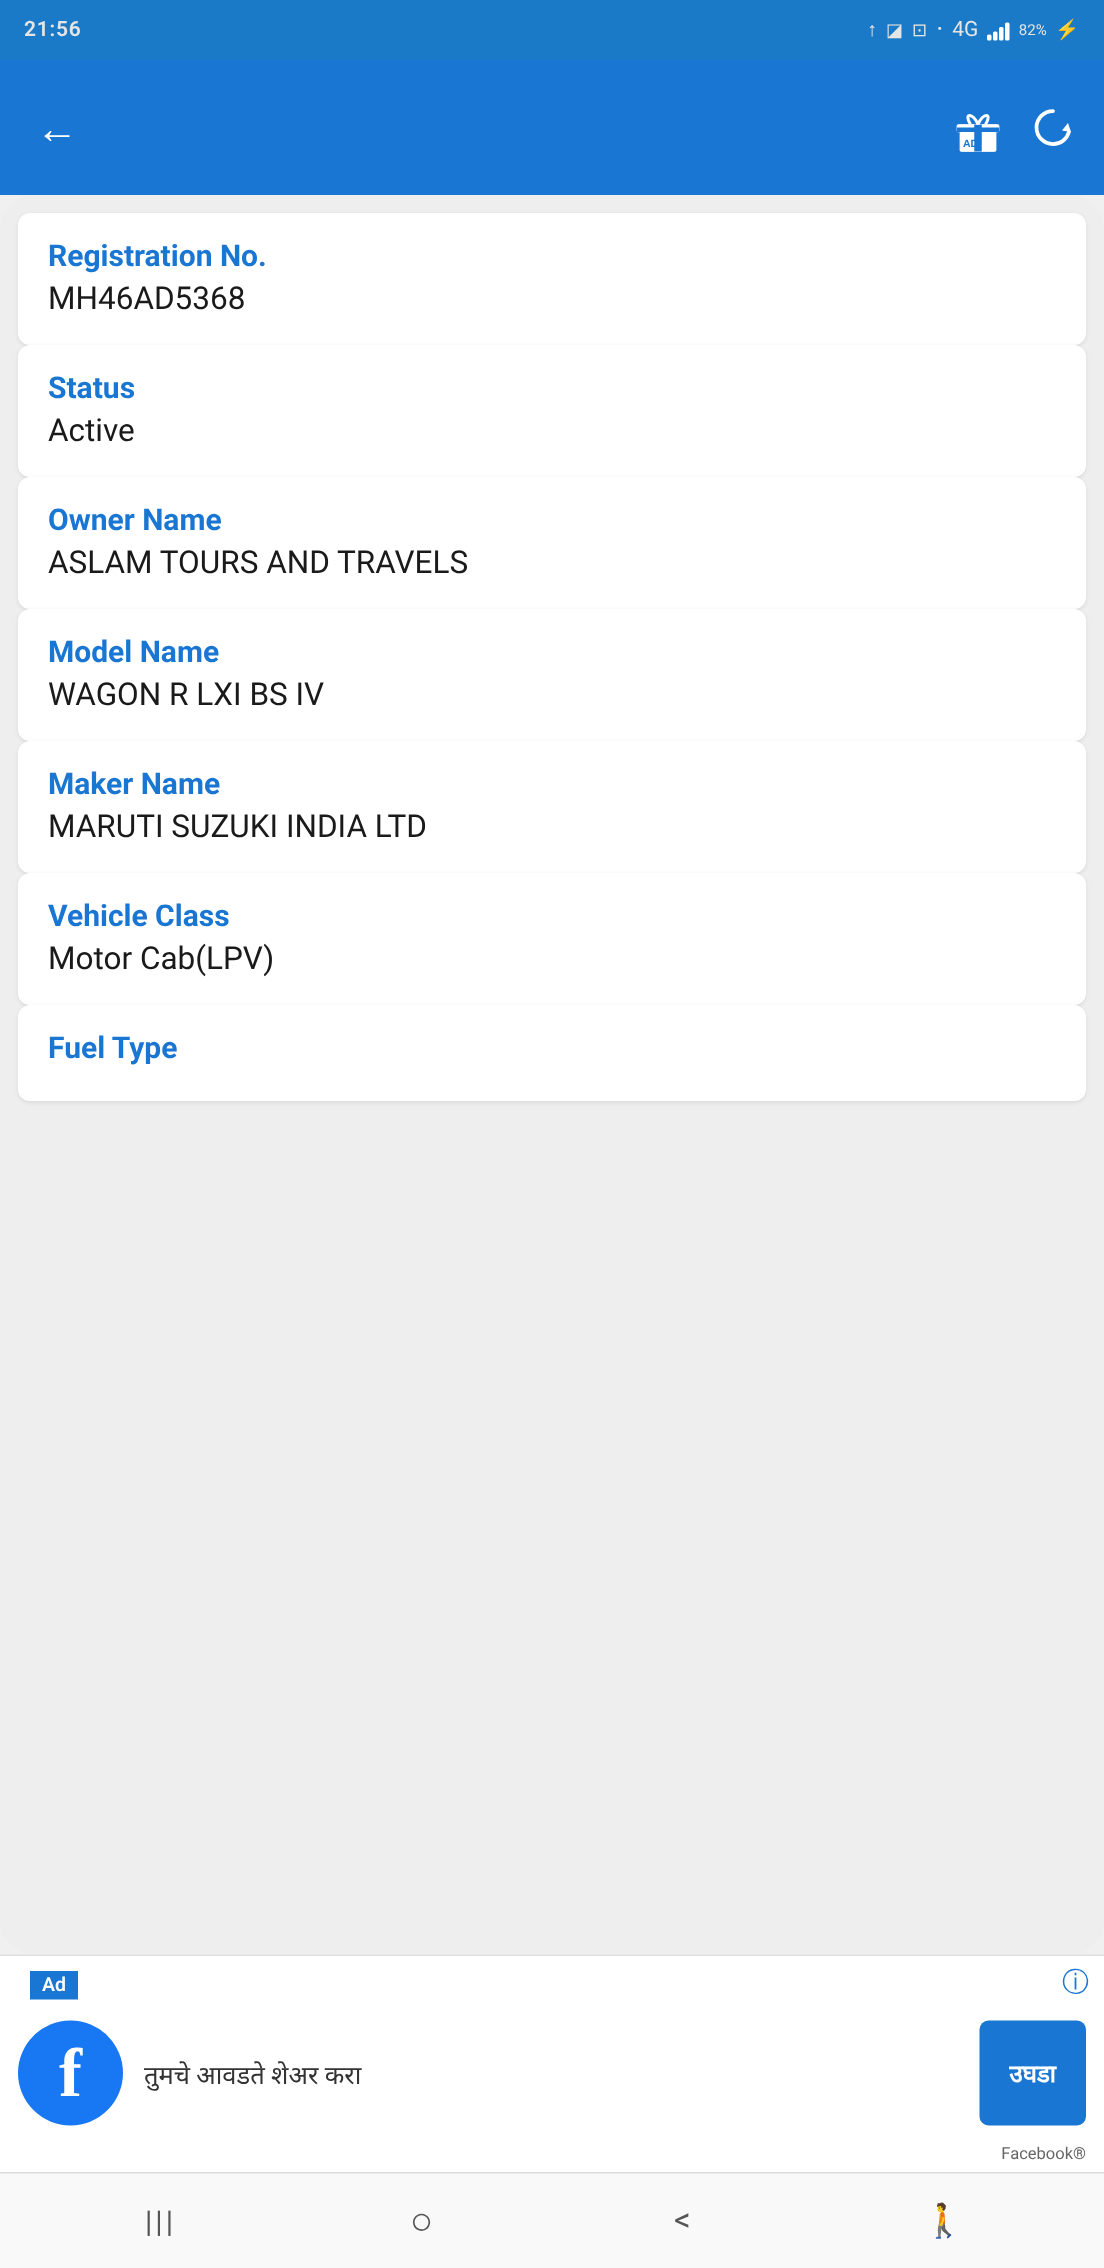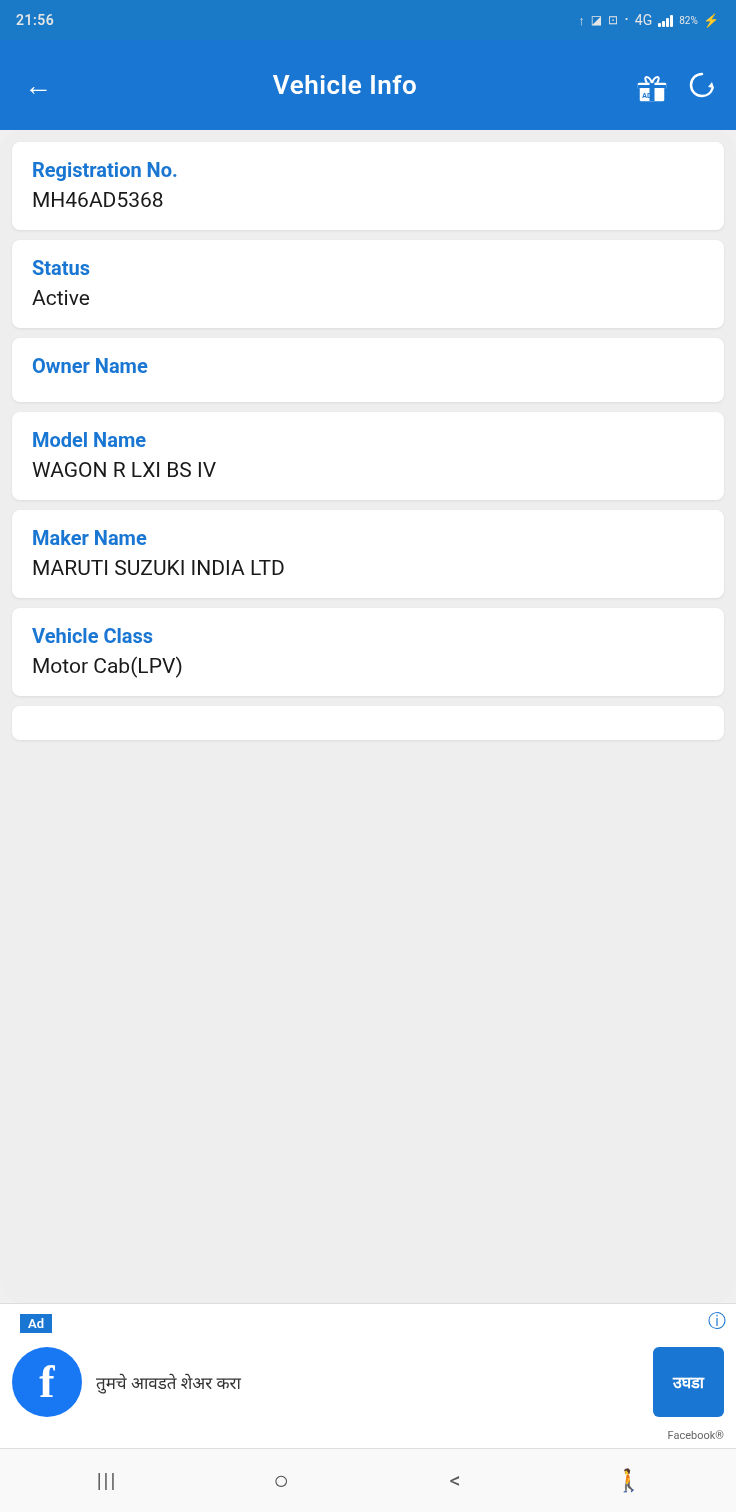--- a/index.html
+++ b/index.html
@@ -95,21 +95,20 @@
       justify-content: center;
     }
 
     
     .main-content {
       flex: 1;
       background: #eeeeee;
       padding: 12px;
       display: flex;
       flex-direction: column;
-      gap: 10px;
       border-radius: 23px;
     }
 
     
     .info-card {
       background: white;
       border-radius: 8px;
       padding: 16px 20px 18px 20px;
       box-shadow: 0 1px 3px rgba(0,0,0,0.08);
     }
@@ -228,21 +227,20 @@
       <div class="signal-bar" style="height:9px;"></div>
       <div class="signal-bar" style="height:12px;"></div>
     </div>
     <span style="font-size:10px;">82%</span>
     <span style="font-size:13px;">⚡</span>
   </div>
 </div>
 
 <div class="app-bar">
   <span class="app-bar-back">←</span>
-  <span class="app-bar-title">Vehicle Info</span>
   <div class="app-bar-actions">
 
     <div class="ad-icon">
       <svg width="40" height="40" viewBox="0 0 40 40" fill="none" xmlns="http://www.w3.org/2000/svg">
 
         <rect x="6" y="18" width="28" height="5" rx="1" fill="white" stroke="white" stroke-width="0.5"></rect>
         <rect x="8" y="23" width="24" height="13" rx="1" fill="white" stroke="white" stroke-width="0.5"></rect>
 
         <rect x="17.5" y="18" width="5" height="18" fill="#1976d2"></rect>
 
@@ -272,38 +270,40 @@
     <div class="info-card-value">MH46AD5368</div>
   </div>
 
   <div class="info-card">
     <div class="info-card-label">Status</div>
     <div class="info-card-value">Active</div>
   </div>
 
   <div class="info-card">
     <div class="info-card-label">Owner Name</div>
+    <div class="info-card-value">ASLAM TOURS AND TRAVELS</div>
   </div>
 
   <div class="info-card">
     <div class="info-card-label">Model Name</div>
     <div class="info-card-value">WAGON R LXI BS IV</div>
   </div>
 
   <div class="info-card">
     <div class="info-card-label">Maker Name</div>
     <div class="info-card-value">MARUTI SUZUKI INDIA LTD</div>
   </div>
 
   <div class="info-card">
     <div class="info-card-label">Vehicle Class</div>
     <div class="info-card-value">Motor Cab(LPV)</div>
   </div>
 
   <div class="info-card">
+    <div class="info-card-label">Fuel Type</div>
   </div>
 
 </div>
 
 <div class="ad-banner">
   <div style="display:flex; align-items:center; padding: 4px 10px;">
     <span class="ad-label-bar">Ad</span>
     <span style="flex:1;"></span>
     <span style="color:#1976d2; font-size:18px; cursor:pointer;">ⓘ</span>
   </div>

